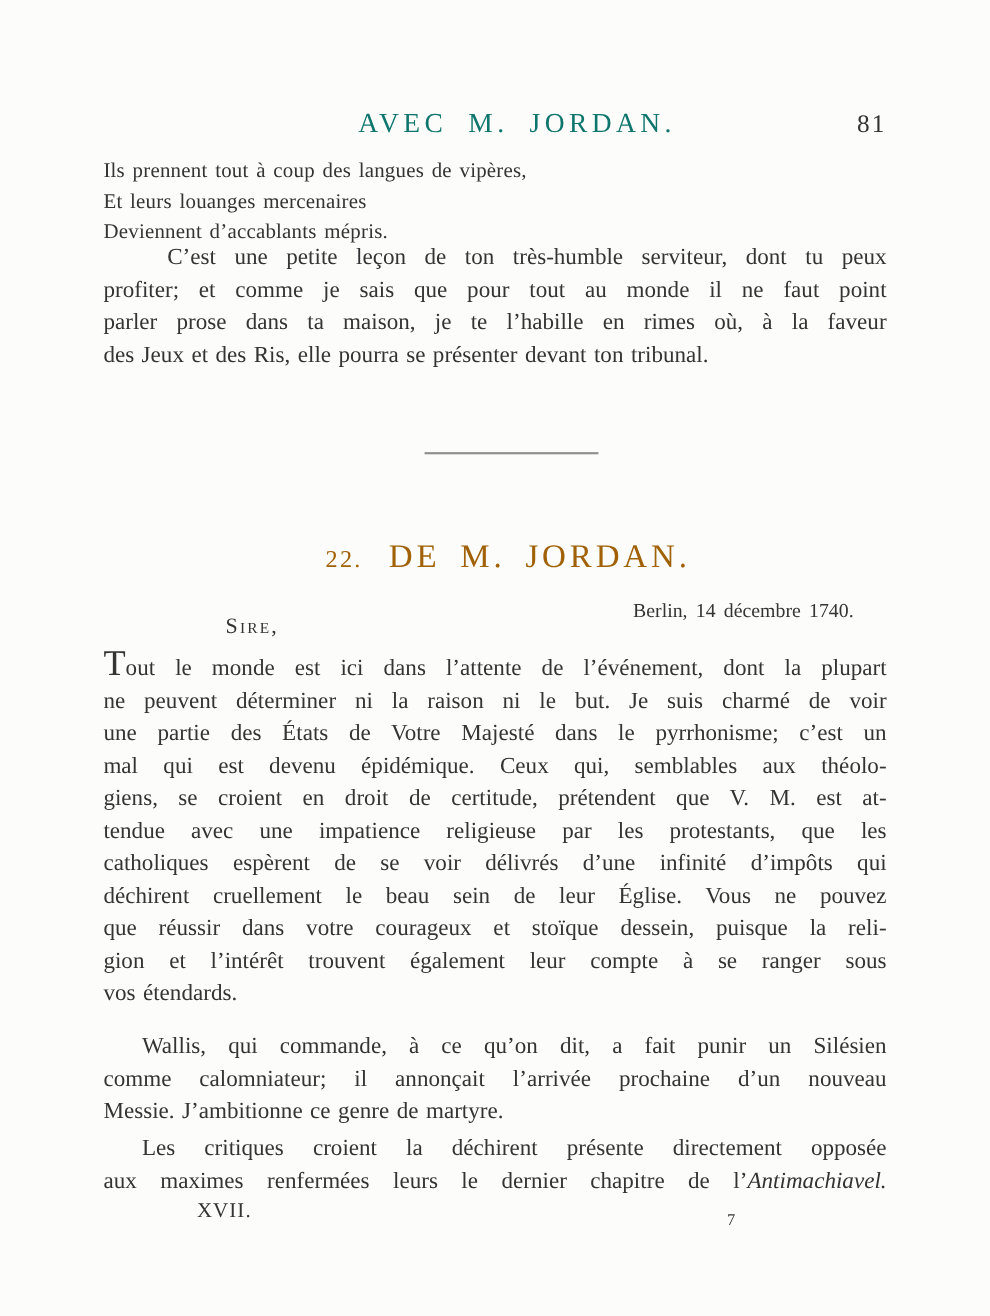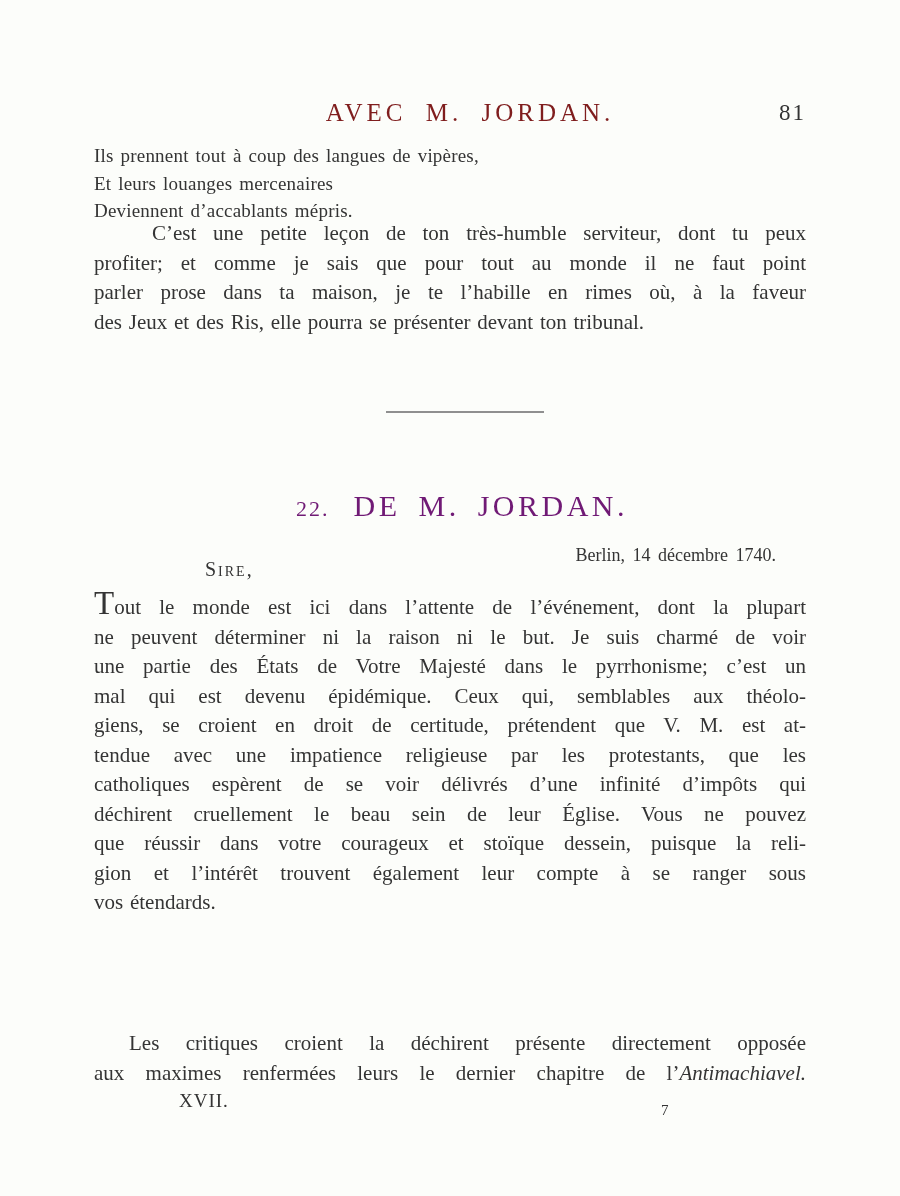--- a/index.html
+++ b/index.html
@@ -23,21 +23,21 @@
   }
 
   
   .running-header { top: 99px; height: 30px; }
   .rh-title {
     text-align: center;
     padding-left: 40px;
     font-size: 25px;
     letter-spacing: 4px;
     word-spacing: 9px;
-    color: #7f1d1d;
+    color: #0f766e;
   }
   .rh-page {
     position: absolute;
     right: 0;
     top: 1px;
     font-size: 23px;
     letter-spacing: 2px;
   }
 
   
@@ -81,21 +81,21 @@
     height: 2px;
     background: #8f8f8f;
   }
 
   
   .letter-heading {
     top: 489px;
     text-align: center;
     padding-left: 24px;
     box-sizing: border-box;
-    color: #701a75;
+    color: #a16207;
   }
   .letter-number {
     font-size: 22px;
     margin-right: 24px;
     letter-spacing: 2px;
   }
   .letter-title {
     font-size: 30px;
     letter-spacing: 3.5px;
     word-spacing: 7px;
@@ -182,20 +182,25 @@
     <div class="line">mal qui est devenu épidémique. Ceux qui, semblables aux théolo-</div>
     <div class="line">giens, se croient en droit de certitude, prétendent que V. M. est at-</div>
     <div class="line">tendue avec une impatience religieuse par les protestants, que les</div>
     <div class="line">catholiques espèrent de se voir délivrés d’une infinité d’impôts qui</div>
     <div class="line">déchirent cruellement le beau sein de leur Église. Vous ne pouvez</div>
     <div class="line">que réussir dans votre courageux et stoïque dessein, puisque la reli-</div>
     <div class="line">gion et l’intérêt trouvent également leur compte à se ranger sous</div>
     <div class="line flush">vos étendards.</div>
   </div>
 
+  <div class="abs-block bodytext paragraph-2">
+    <div class="line indent-sm">Wallis, qui commande, à ce qu’on dit, a fait punir un Silésien</div>
+    <div class="line">comme calomniateur; il annonçait l’arrivée prochaine d’un nouveau</div>
+    <div class="line flush">Messie. J’ambitionne ce genre de martyre.</div>
+  </div>
 
   <div class="abs-block bodytext paragraph-3">
     <div class="line indent-sm">Les critiques croient la déchirent présente directement opposée</div>
     <div class="line"><span>aux maximes renfermées leurs le dernier chapitre de l’</span><span class="italic">Antimachiavel.</span></div>
   </div>
 
   <div class="footer-volume">XVII.</div>
   <div class="footer-signature">7</div>
 
 </div>

